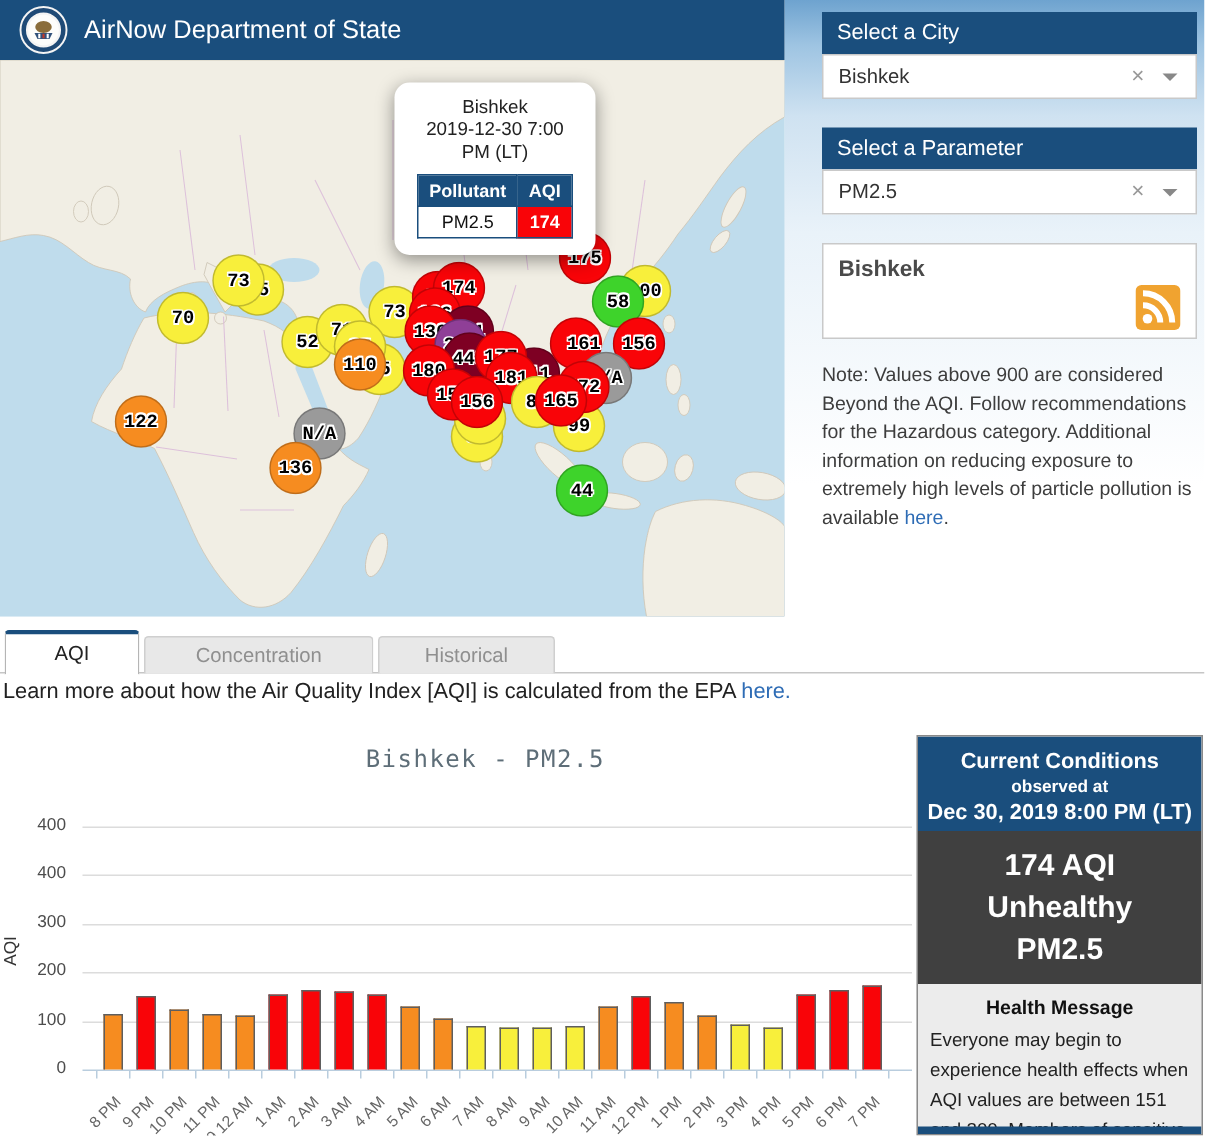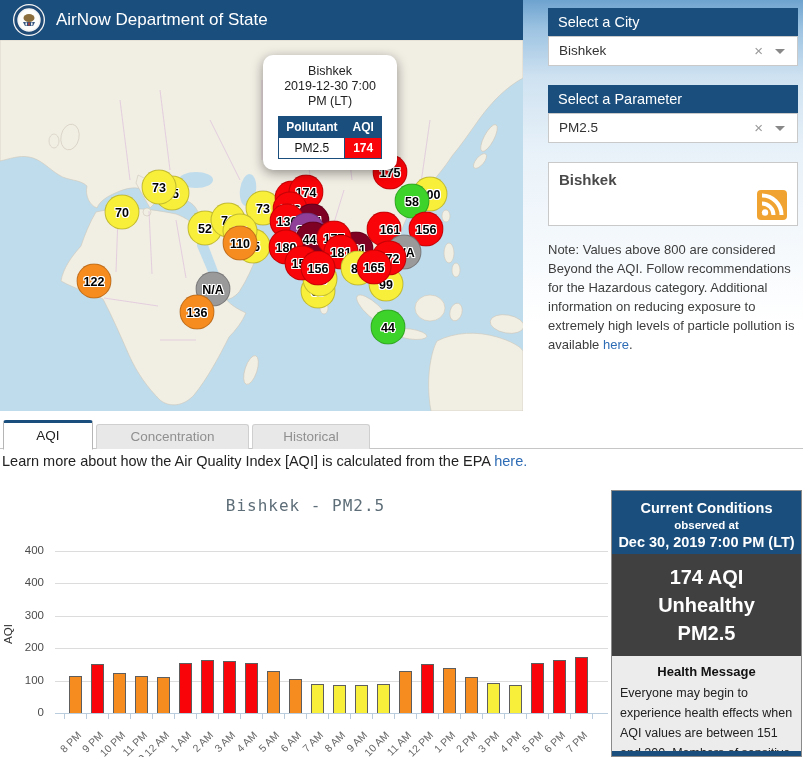--- a/index.html
+++ b/index.html
@@ -9,21 +9,21 @@
        background:linear-gradient(180deg,#6ea3cf 0%,#9ec4e2 7%,#cfe2f1 18%,#e9f2f9 36%,#ffffff 75%);}
   
   .appbar{position:absolute;left:0;top:0;width:523px;height:40px;background:#1a4e7d;z-index:5;}
   .appbar h1{position:absolute;left:56px;top:0;margin:0;font-size:17px;font-weight:normal;color:#fff;line-height:40px;}
   .seal{position:absolute;left:12px;top:3px;width:34px;height:34px;}
   
   .map{position:absolute;left:0;top:40px;width:523px;height:371px;background:#bfdcec;overflow:hidden;}
   .basemap{position:absolute;left:0;top:0;}
   .marker-layer{position:absolute;left:0;top:0;width:100%;height:100%;z-index:10;}
   .marker{position:absolute;width:35px;height:35px;border-radius:50%;transform:translate(-50%,-50%);
-          display:flex;align-items:center;justify-content:center;border:1px solid rgba(0,0,0,.22);box-sizing:border-box;}
+          display:flex;align-items:center;justify-content:center;border:1px solid rgba(0,0,0,.22);box-sizing:border-box;font-family:Liberation Mono, monospace;}
   .mlabel{font-size:12.5px;font-weight:bold;color:#000;white-space:nowrap;
           text-shadow:-1px -1px 0 #fff,1px -1px 0 #fff,-1px 1px 0 #fff,1px 1px 0 #fff,0 1px 0 #fff,0 -1px 0 #fff,1px 0 0 #fff,-1px 0 0 #fff;}
   .popup{position:absolute;left:263px;top:15px;width:134px;background:#fff;border-radius:10px;
          box-shadow:0 3px 12px rgba(0,0,0,.4);padding:9px 6px 11px;box-sizing:border-box;text-align:center;z-index:50;}
   .popup-title{font-size:12.5px;color:#222;line-height:15px;}
   .popup-table{margin:7px auto 0;border-collapse:collapse;}
   .popup-table th{background:#1a4e7d;color:#fff;font-size:12px;font-weight:bold;padding:3px 7px;border:1px solid #1a4e7d;}
   .popup-table td{font-size:12px;color:#111;padding:3px 7px;border:1px solid #1a4e7d;background:#fff;}
   .popup-table td.aqi-cell{color:#fff;font-weight:bold;}
   
@@ -43,21 +43,21 @@
   .tab{float:left;height:25px;line-height:23px;margin-top:4px;margin-left:3px;text-align:center;font-size:13.5px;
        background:#e8e8e8;color:#8f8f8f;border:1px solid #cfcfcf;border-bottom:none;box-sizing:border-box;border-radius:3px 3px 0 0;cursor:pointer;}
   .tab:nth-child(1){width:90px;}
   .tab:nth-child(2){width:153px;}
   .tab:nth-child(3){width:118px;}
   .tab.active{height:30px;line-height:25px;margin-top:0;background:#fff;color:#222;border:1px solid #b5b5b5;
               border-top:3px solid #1a4e7d;border-bottom:1px solid #fff;position:relative;z-index:3;}
   .learn{position:absolute;left:2px;top:453px;font-size:14.5px;color:#222;margin:0;}
   
   .chart{position:absolute;left:0;top:480px;width:611px;height:277px;}
-  .chart-title{position:absolute;left:0;top:16px;width:100%;text-align:center;margin:0;
+  .chart-title{position:absolute;left:18px;top:16px;width:100%;text-align:center;margin:0;
                font-family:"DejaVu Sans Mono",monospace;font-size:16px;font-weight:normal;color:#5e6e78;letter-spacing:1px;}
   .ylab{position:absolute;left:-2px;top:148px;font-size:11.5px;color:#333;transform:rotate(-90deg);}
   .ylabels{position:absolute;left:0;top:71px;width:48px;height:162px;}
   .ytick{position:absolute;right:4px;width:44px;text-align:right;font-size:11.5px;color:#4c4c4c;}
   .plot{position:absolute;left:55px;top:71px;width:553px;height:162px;border-bottom:1px solid #b9cdde;}
   .gridline{position:absolute;left:0;width:100%;height:1px;background:#dcdcdc;}
   .bar{position:absolute;bottom:0;width:13px;box-sizing:border-box;border:1px solid #5e5e5e;border-bottom:none;}
   .xtick{position:absolute;width:1px;height:5px;top:163px;background:#b9cdde;}
   .xlabel{position:absolute;width:70px;text-align:right;font-size:10.5px;color:#666;
           transform:rotate(-45deg);transform-origin:100% 50%;white-space:nowrap;}
@@ -306,21 +306,21 @@
     <span class="rss">
       <svg width="30" height="30" viewBox="0 0 30 30">
         <rect x="0" y="0" width="30" height="30" rx="4" fill="#f0a330"></rect>
         <circle cx="8" cy="22.5" r="3.2" fill="#fff"></circle>
         <path d="M5,13.5 a11.5,11.5 0 0 1 11.5,11.5" fill="none" stroke="#fff" stroke-width="4"></path>
         <path d="M5,5.5 a19.5,19.5 0 0 1 19.5,19.5" fill="none" stroke="#fff" stroke-width="4"></path>
       </svg>
     </span>
   </div>
 
-  <p class="note"><span>Note: Values above 800 are considered Beyond the AQI. Follow recommendations for the Hazardous category. Additional information on reducing exposure to extremely high levels of particle pollution is available </span><a class="link">here</a><span>.</span></p>
+  <p class="note"><span>Note: Values above 900 are considered Beyond the AQI. Follow recommendations for the Hazardous category. Additional information on reducing exposure to extremely high levels of particle pollution is available </span><a class="link">here</a><span>.</span></p>
 
   <div class="tabbar">
       <div class="tab active">AQI</div>
       <div class="tab">Concentration</div>
       <div class="tab">Historical</div>
     </div>
 
   <p class="learn"><span>Learn more about how the Air Quality Index [AQI] is calculated from the EPA </span><a class="link">here.</a></p>
 
   <section class="chart">
@@ -413,21 +413,21 @@
         <div class="xlabel" style="left: 416px; top: 176px;">5 PM</div>
         <div class="xlabel" style="left: 438px; top: 176px;">6 PM</div>
         <div class="xlabel" style="left: 460px; top: 176px;">7 PM</div>
       </div>
   </section>
 
   <aside class="cc">
     <div class="cc-head">
       <div class="cc-t">Current Conditions</div>
       <div class="cc-s">observed at</div>
-      <div class="cc-d">Dec 30, 2019 7:00 PM (LT)</div>
+      <div class="cc-d">Dec 30, 2019 8:00 PM (LT)</div>
     </div>
     <div class="cc-red" style="background-color: #404040;">
       <div>174 AQI</div>
       <div>Unhealthy</div>
       <div>PM2.5</div>
     </div>
     <div class="cc-health">
       <div class="cc-ht">Health Message</div>
       <p class="cc-hp">Everyone may begin to experience health effects when AQI values are between 151 and 200. Members of sensitive groups may experience</p>
     </div>

